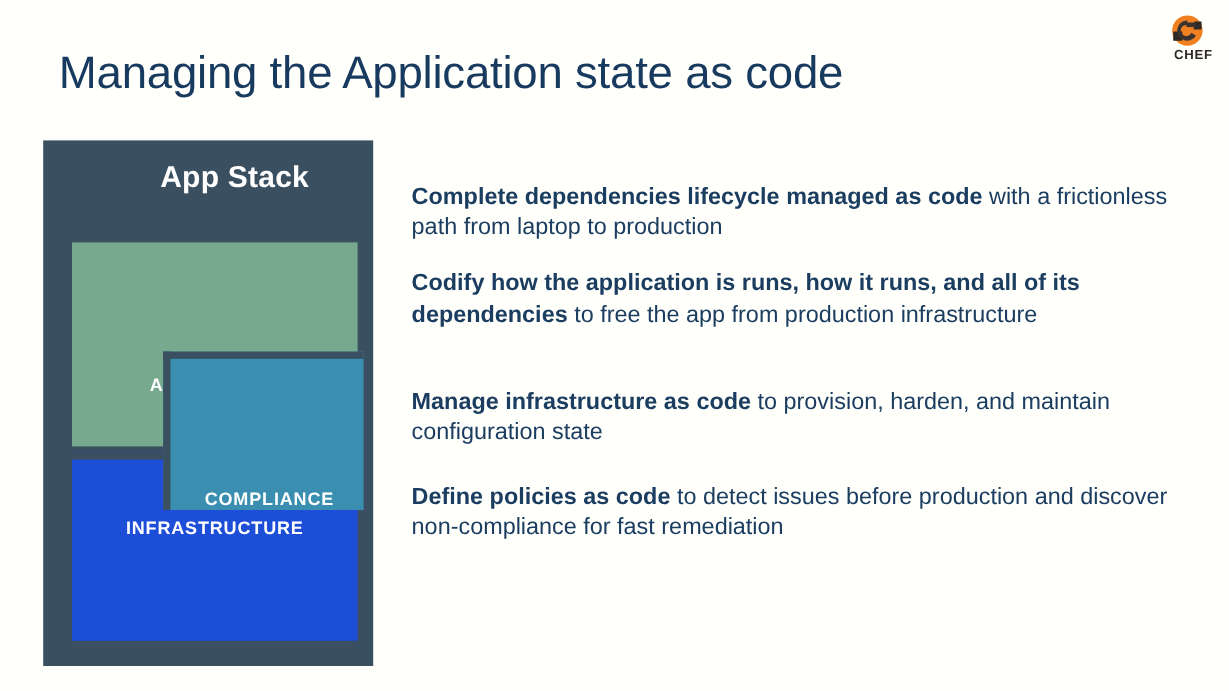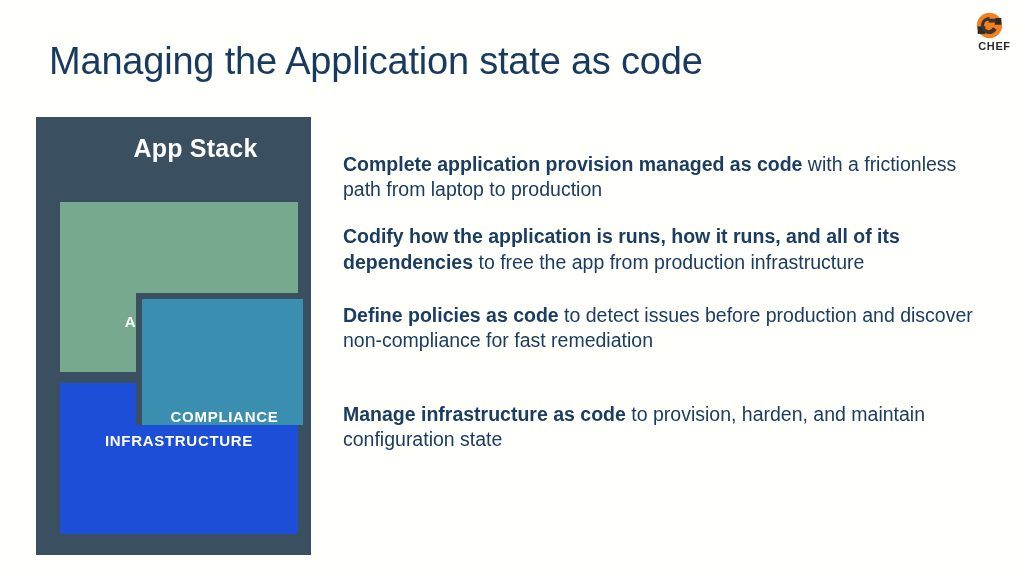--- a/index.html
+++ b/index.html
@@ -164,28 +164,28 @@
   </div>
 
   <div class="stack-box" id="layer-compliance">
     <span>COMPLIANCE</span>
   </div>
 </div>
 
 <div id="bullet-list">
 
   <p class="bullet" id="bullet-1">
-    <span class="lead">Complete application provision managed as code</span><span class="rest"> with a frictionless path from laptop to production</span>
+    <span class="lead">Complete dependencies lifecycle managed as code</span><span class="rest"> with a frictionless path from laptop to production</span>
   </p>
 
   <p class="bullet" id="bullet-2">
     <span class="lead">Codify how the application is runs, how it runs, and all of its dependencies</span><span class="rest"> to free the app from production infrastructure</span>
   </p>
 
+  <p class="bullet" id="bullet-4">
+    <span class="lead">Manage infrastructure as code</span><span class="rest"> to provision, harden, and maintain configuration state</span>
+  </p>
+
   <p class="bullet" id="bullet-3">
     <span class="lead">Define policies as code</span><span class="rest"> to detect issues before production and discover non-compliance for fast remediation</span>
-  </p>
-
-  <p class="bullet" id="bullet-4">
-    <span class="lead">Manage infrastructure as code</span><span class="rest"> to provision, harden, and maintain configuration state</span>
   </p>
 
 </div>
 
 </body></html>

